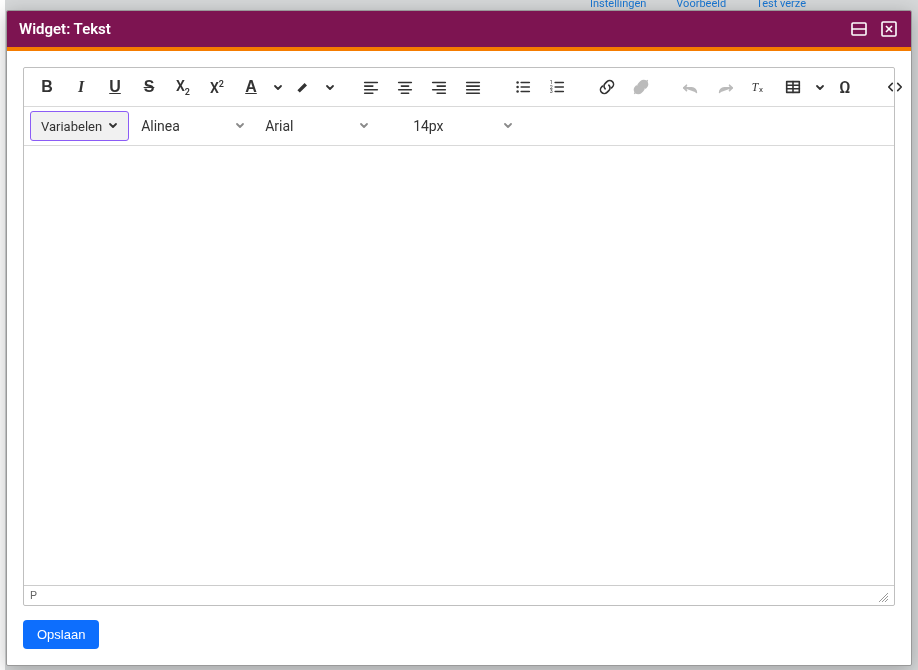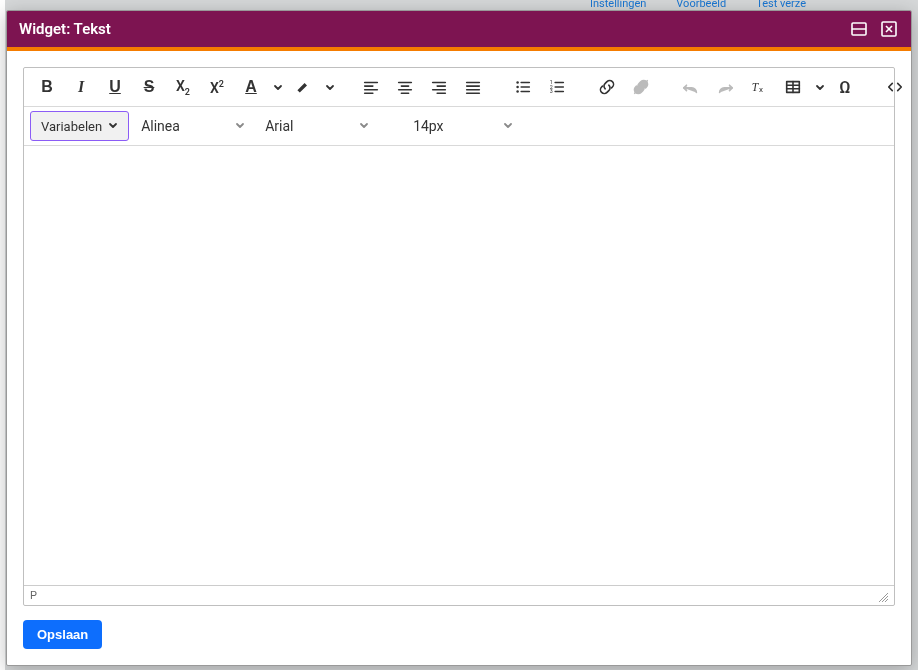--- a/index.html
+++ b/index.html
@@ -124,21 +124,20 @@
     padding: 14px 0 0 0;
   }
   .save-btn {
     background: #0d6efd;
     color:#fff;
     border:none;
     border-radius:4px;
     padding: 7px 14px;
     font-size: 13px;
     cursor:pointer;
-    font-weight:bold;
   }
 
   
   .ico { stroke:#333; fill:none; stroke-width:1.8; stroke-linecap:round; stroke-linejoin:round;}
   .ico-fill { fill:#333; stroke:none;}
   .txt { font-family: Georgia, "Times New Roman", serif; font-size:16px; font-weight:700;}
 </style>
 </head>
 <body>
 

